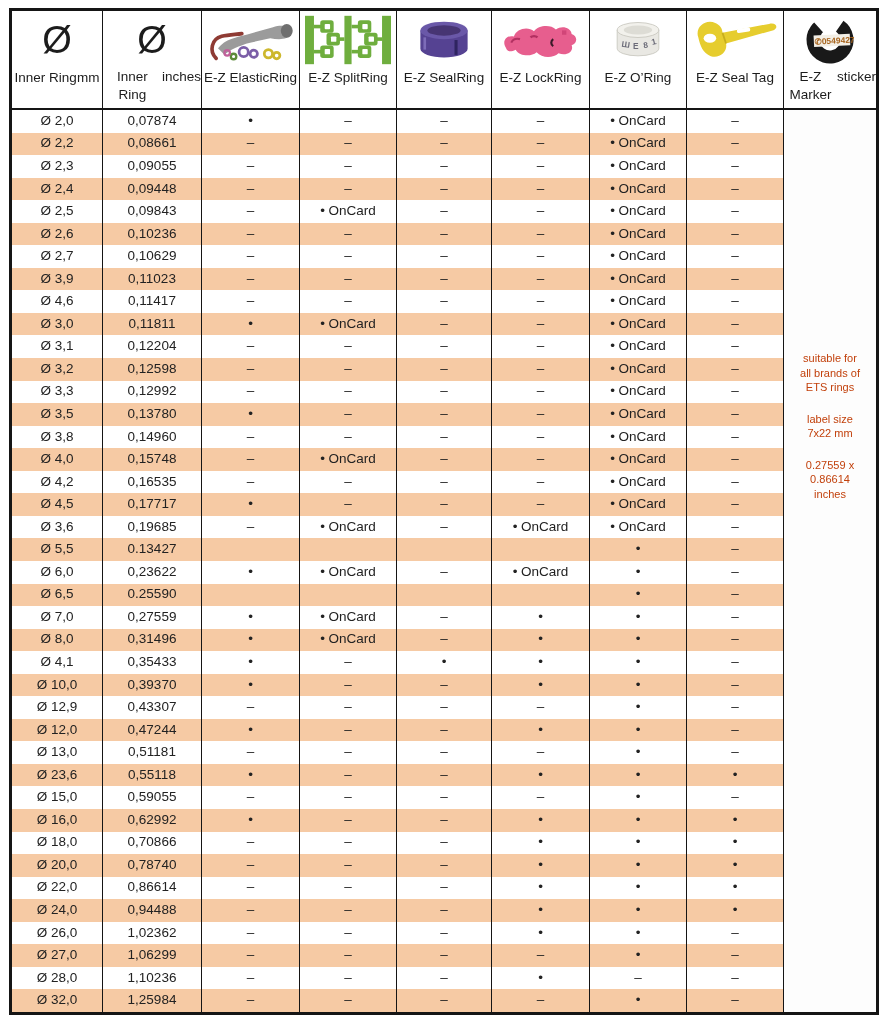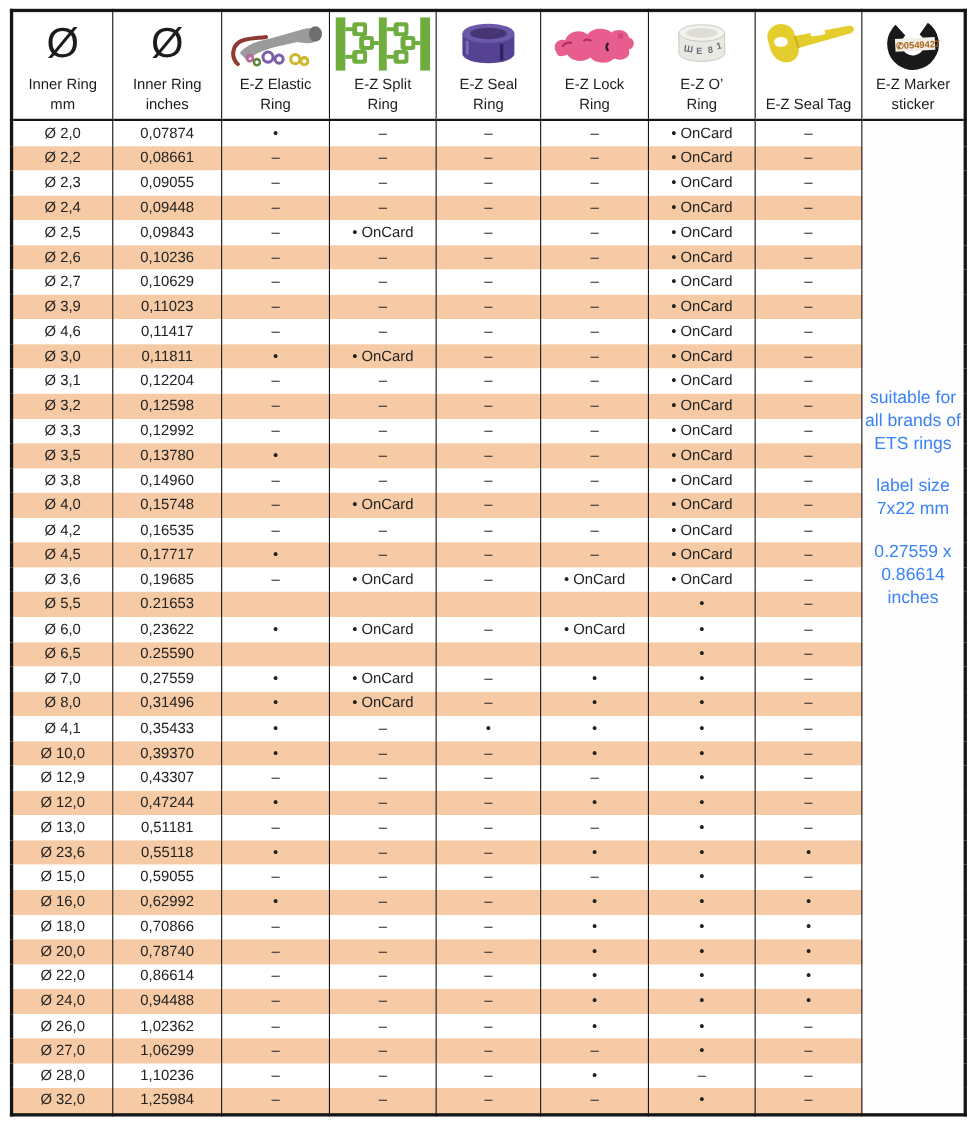--- a/index.html
+++ b/index.html
@@ -17,27 +17,27 @@
     padding:0;text-align:center;vertical-align:middle;
     font-size:13.5px;line-height:1.1;
   }
   thead th{
     height:97px;background:#fff;border-bottom:2.5px solid #151515;
     font-weight:400;vertical-align:middle;
   }
   .th-inner{display:flex;flex-direction:column;align-items:center;justify-content:space-between;height:89px;padding:4px 0;}
   .diam{font-size:38px;font-weight:400;line-height:1;margin-top:6px;}
   .h-icon{height:50px;display:flex;align-items:center;justify-content:center;}
-  .h-label{font-size:13.5px;line-height:1.35;min-height:35px;display:flex;flex-direction:column;justify-content:flex-end;}
+  .h-label{font-size:13.5px;line-height:1.35;min-height:35px;display:flex;justify-content:flex-end;}
   tbody td{height:22.05px;background:#ffffff;color:#222;}
   tbody tr.stripe td{background:#f6caa4;}
   td.marker-cell{
     background:#fdfdfd !important;vertical-align:top;padding-top:241px;
   }
-  .note p{margin:0 0 17px 0;font-size:16px;line-height:1.32;white-space:pre-line;color:#3b82f6;}
+  .note p{margin:0 0 17px 0;font-size:11px;line-height:1.32;white-space:pre-line;color:#c2410c;}
   svg text{font-family:"Liberation Sans",sans-serif;}
 </style>
 </head>
 <body>
 
 <div class="sheet">
 <table class="size-chart">
   <colgroup>
     <col class="c1">
         <col class="c2">
@@ -413,21 +413,21 @@
     <td>0,19685</td>
     <td>–</td>
     <td>• OnCard</td>
     <td>–</td>
     <td>• OnCard</td>
     <td>• OnCard</td>
     <td>–</td>
   </tr>
         <tr class="stripe">
     <td>Ø 5,5</td>
-    <td>0.21653</td>
+    <td>0.13427</td>
     <td></td>
     <td></td>
     <td></td>
     <td></td>
     <td>•</td>
     <td>–</td>
   </tr>
         <tr>
     <td>Ø 6,0</td>
     <td>0,23622</td>

